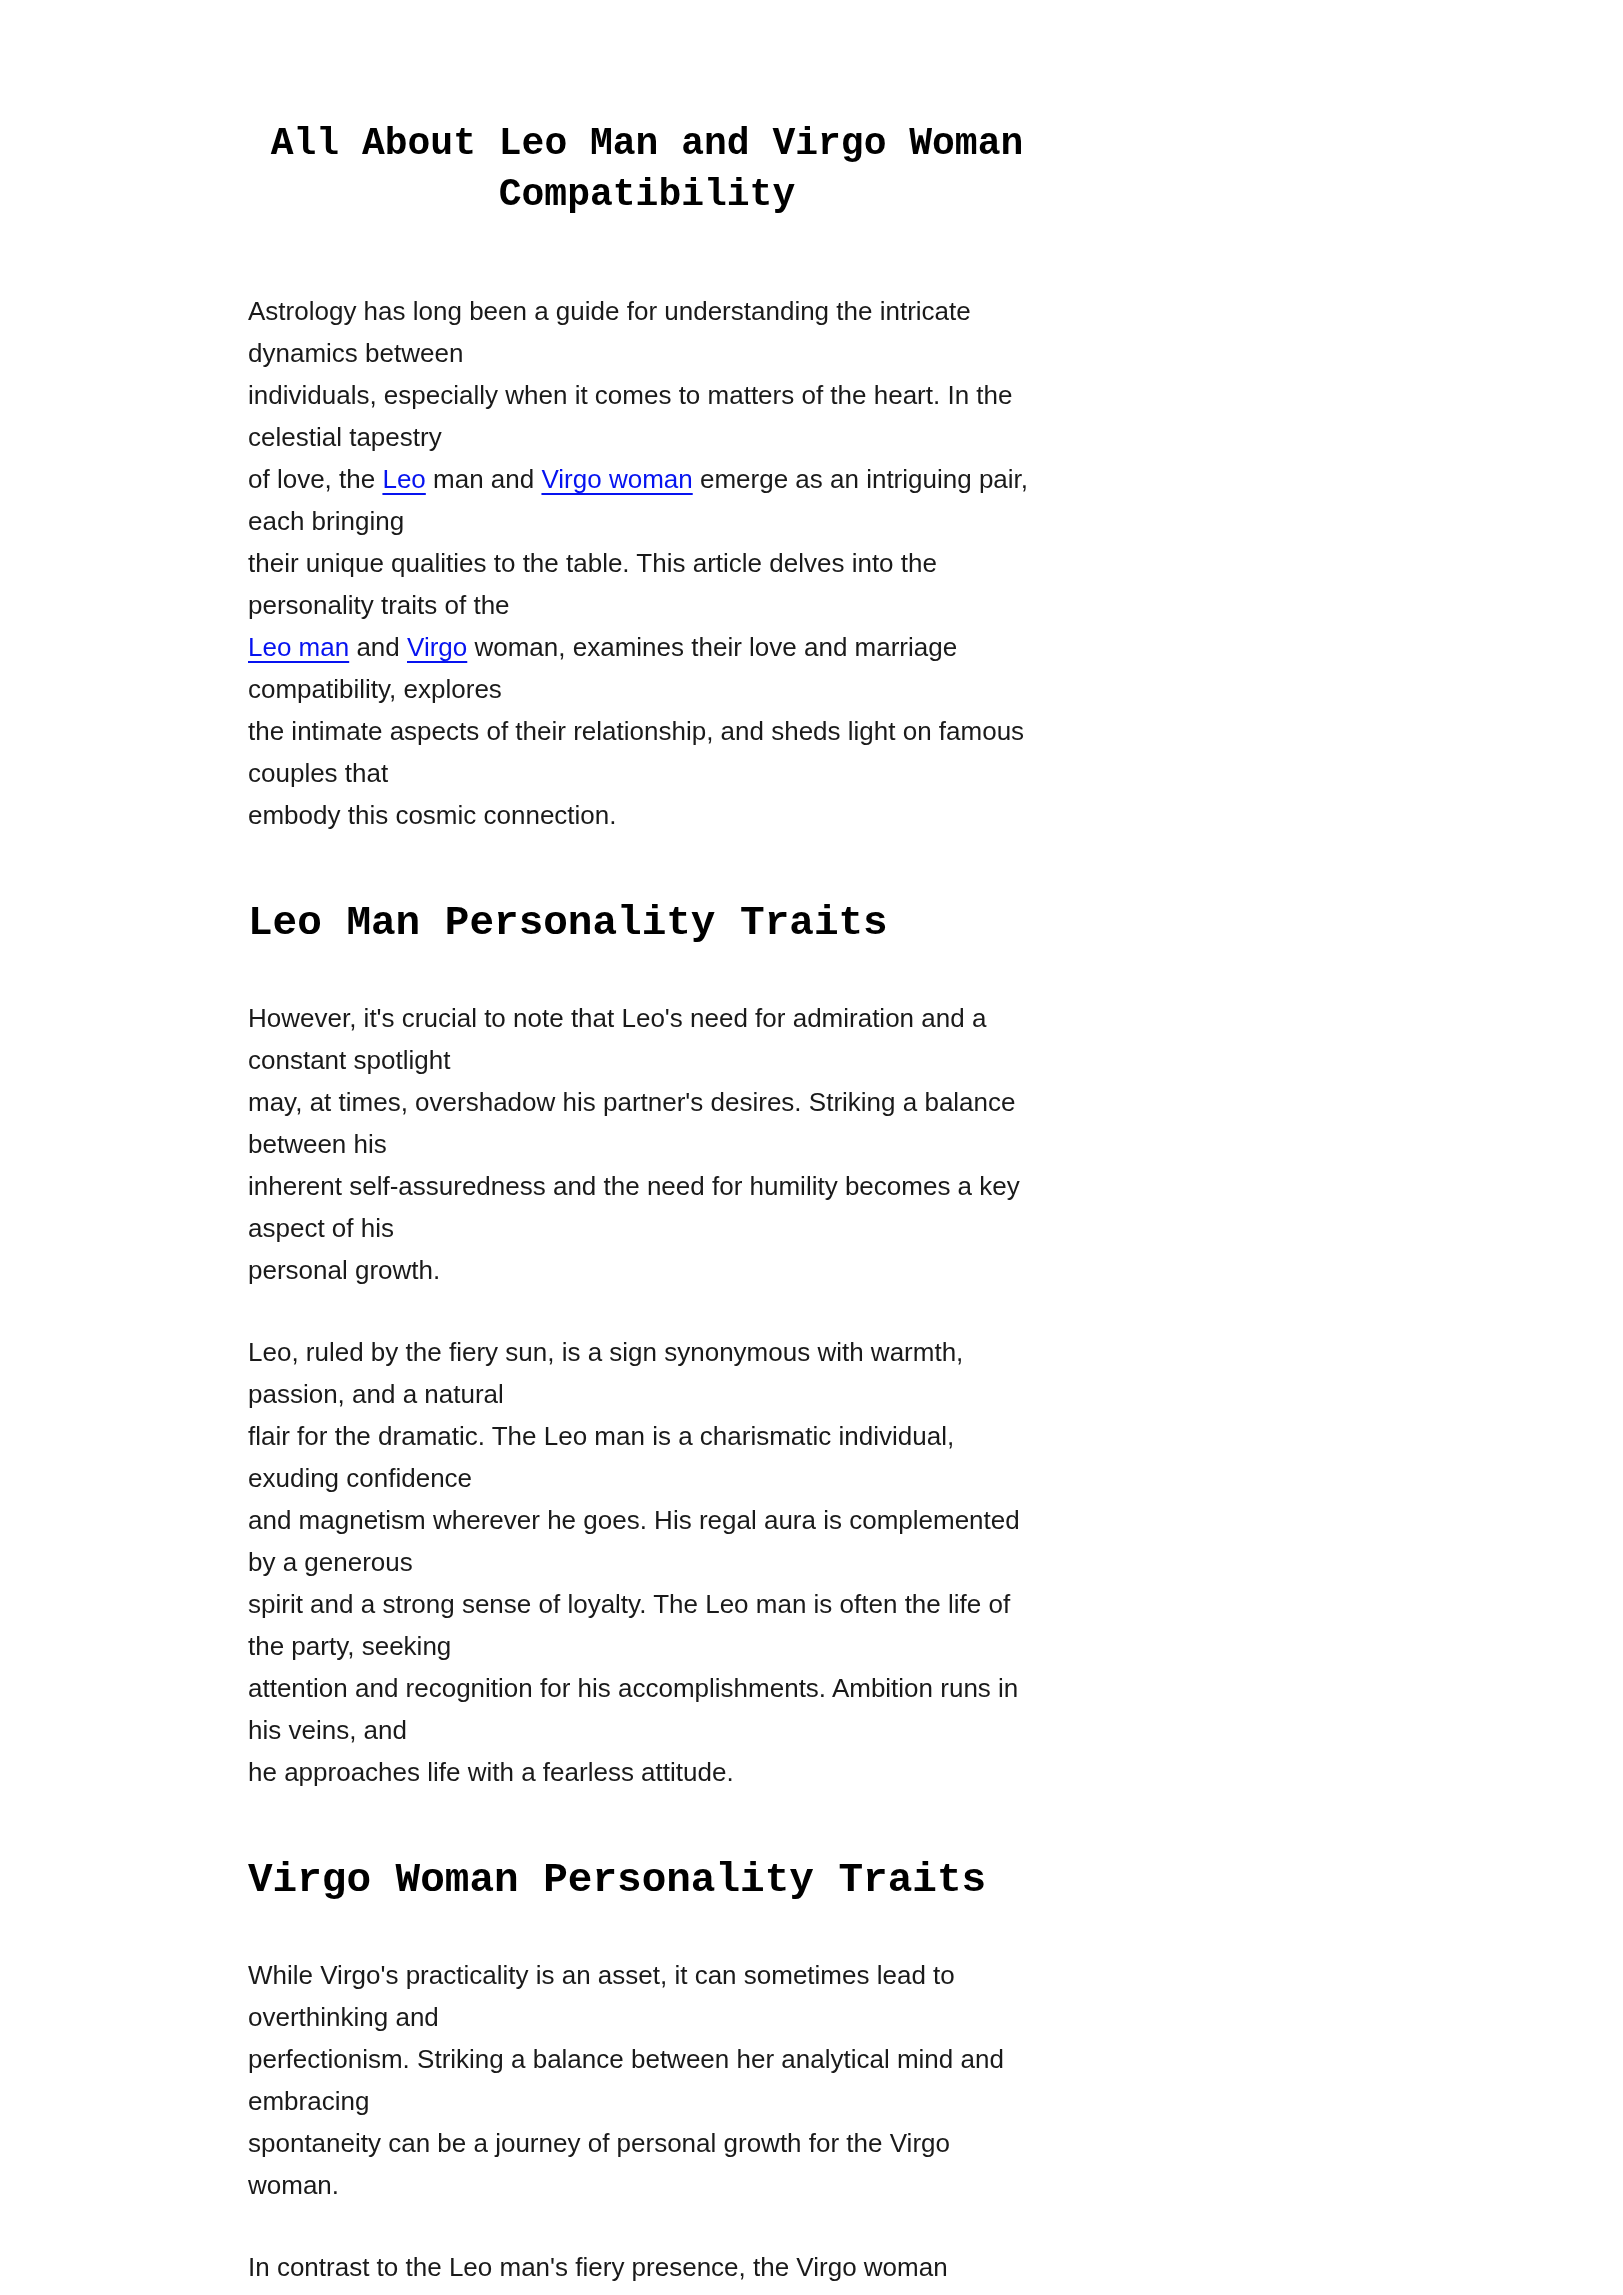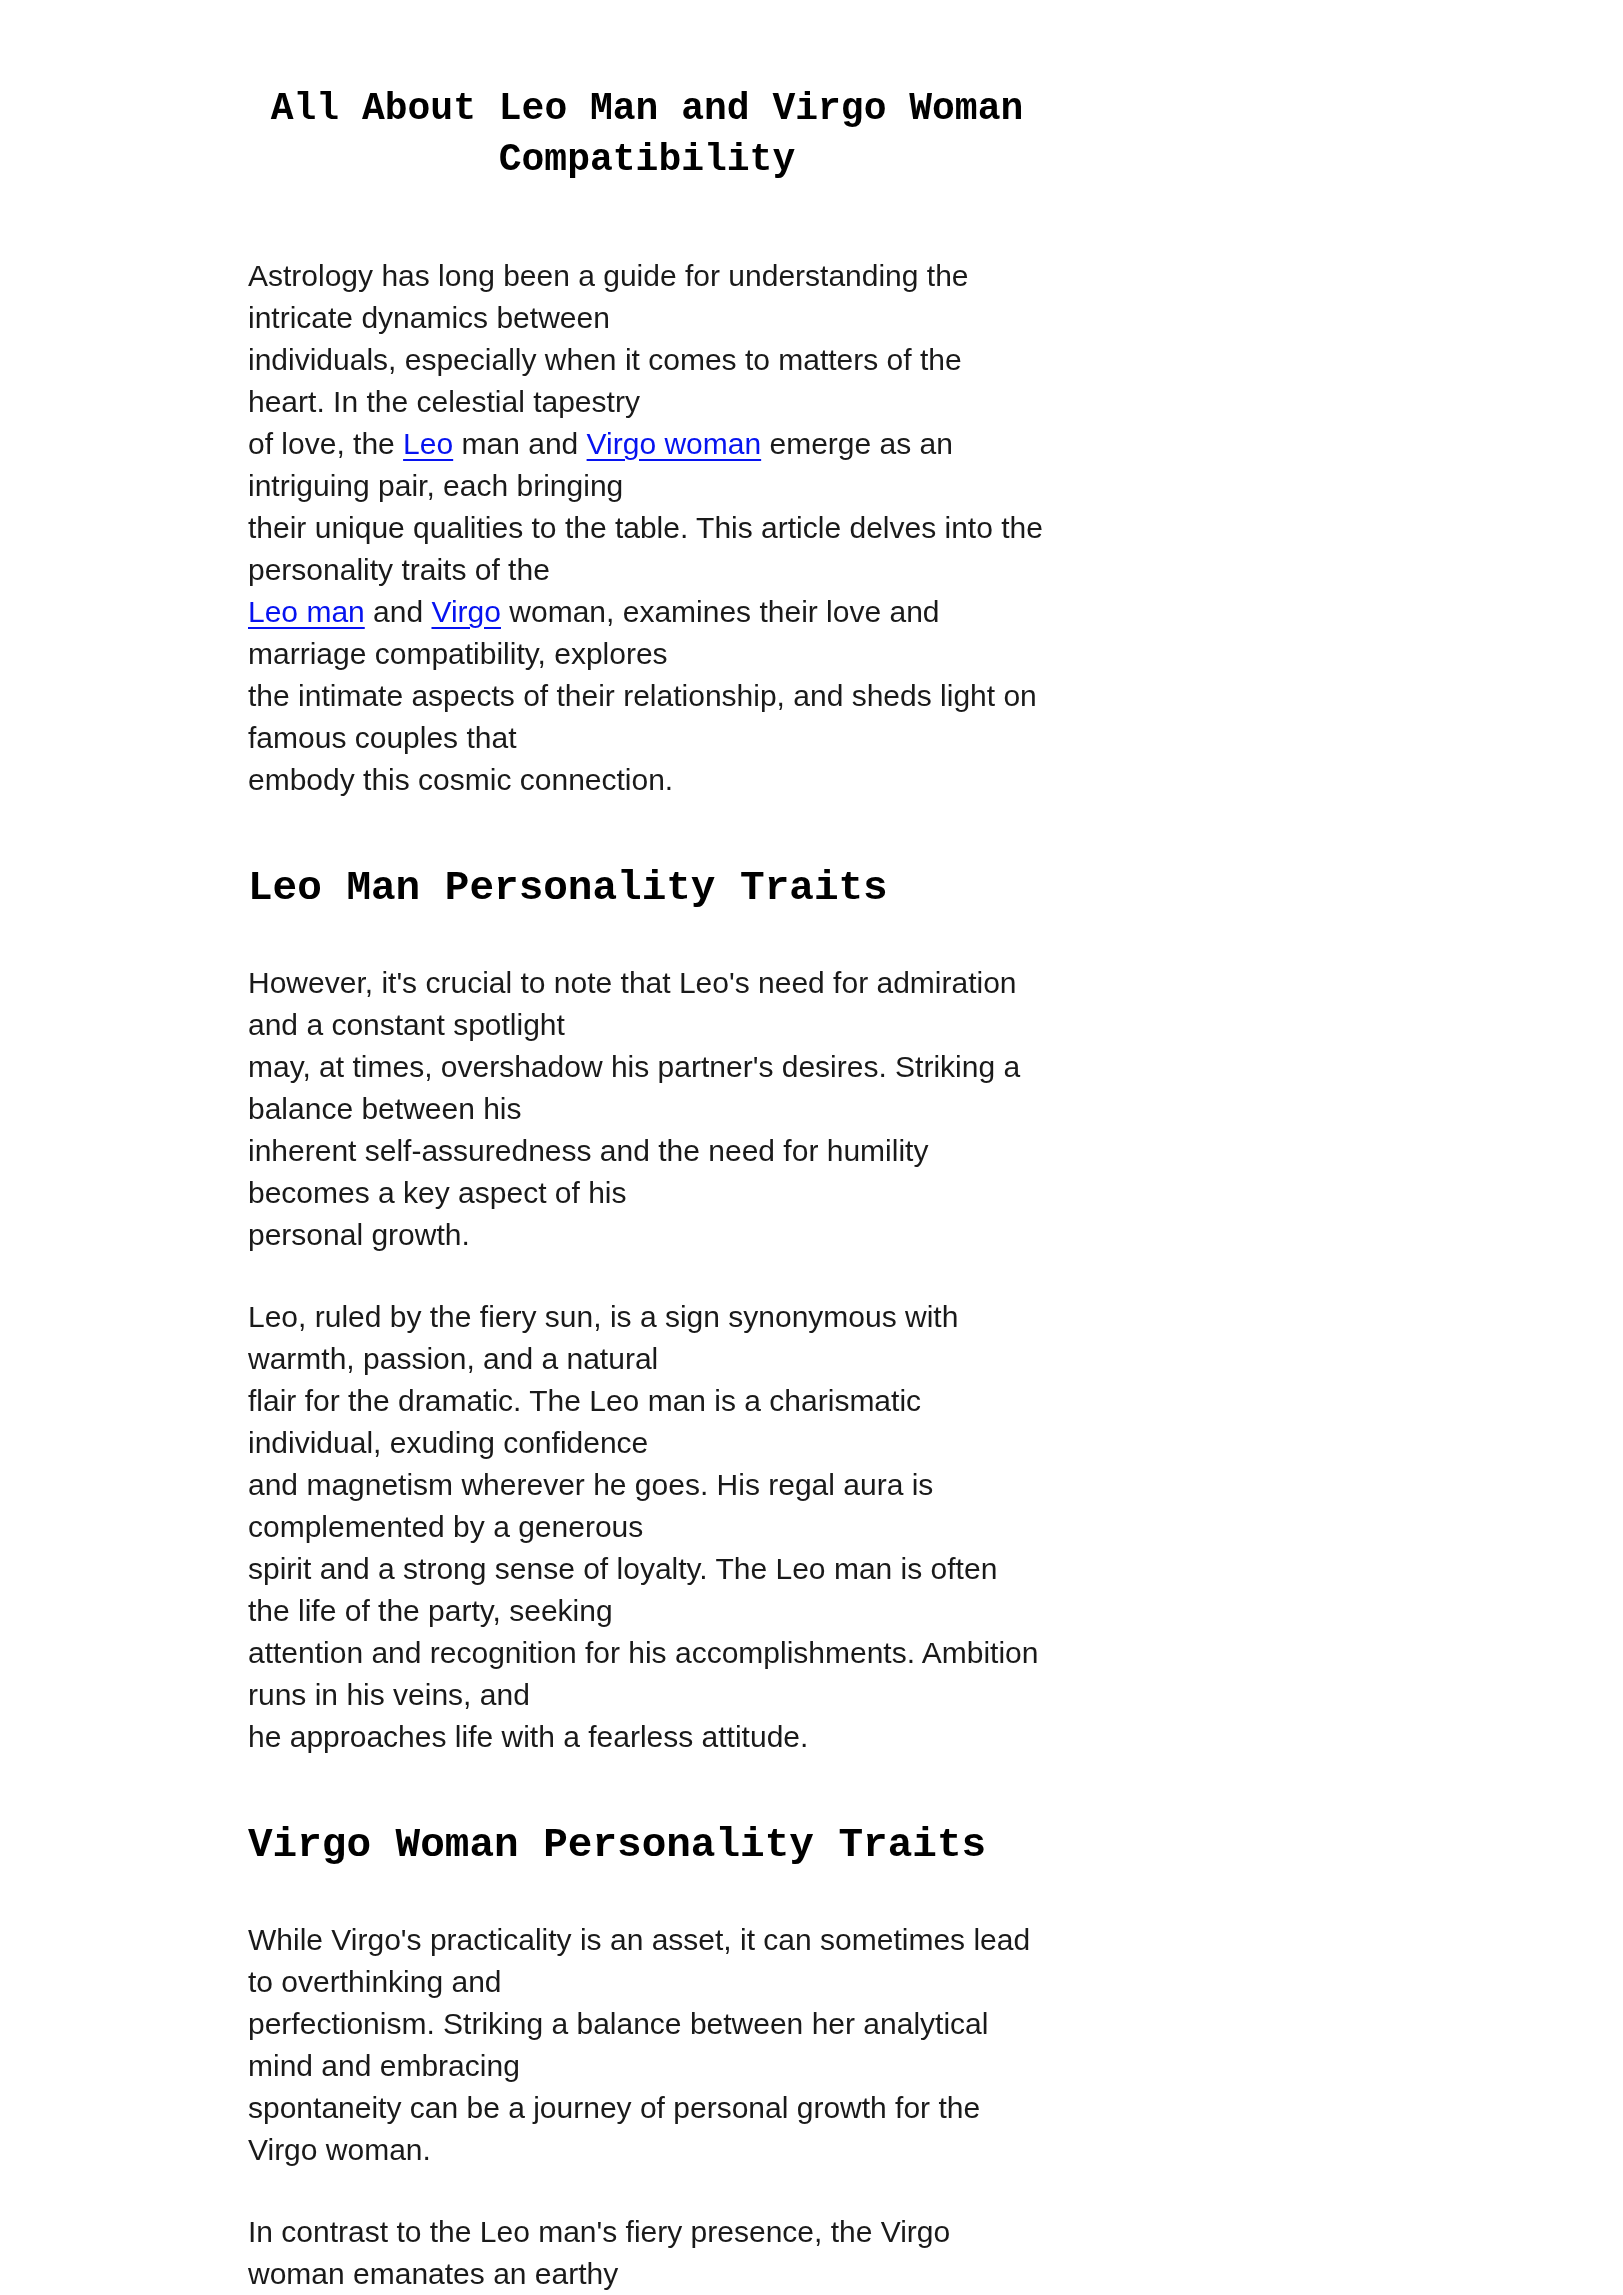--- a/index.html
+++ b/index.html
@@ -10,21 +10,21 @@
   body {
     width: 1623px;
     font-family: "Liberation Sans", sans-serif;
     color: var(--body-color, #1a1a1a);
     -webkit-font-smoothing: antialiased;
   }
   .page {
     box-sizing: border-box;
     width: 1294px;
     height: 2295px;
-    padding: 83px 248px 0 248px;
+    padding: 118px 248px 0 248px;
     overflow: hidden;
     background: var(--page-bg, #ffffff);
   }
   .doc-title {
     font-family: "Liberation Mono", "DejaVu Sans Mono", monospace;
     font-weight: 700;
     font-size: 38px;
     line-height: 51px;
     text-align: center;
     color: var(--heading-color, #000000);
@@ -32,21 +32,21 @@
   }
   h2.section-heading {
     font-family: "Liberation Mono", "DejaVu Sans Mono", monospace;
     font-weight: 700;
     font-size: 41px;
     line-height: 55px;
     color: var(--heading-color, #000000);
     margin: 60px 0 46px 0;
   }
   p.doc-paragraph {
-    font-size: 30px;
+    font-size: 26px;
     line-height: 42px;
     margin: 0 0 40px 0;
     white-space: pre-line;
     letter-spacing: 0;
   }
   a.doc-link {
     color: var(--link-color, #0613f0);
     text-decoration: underline;
     text-decoration-thickness: 2.4px;
     text-underline-offset: 4.8px;

